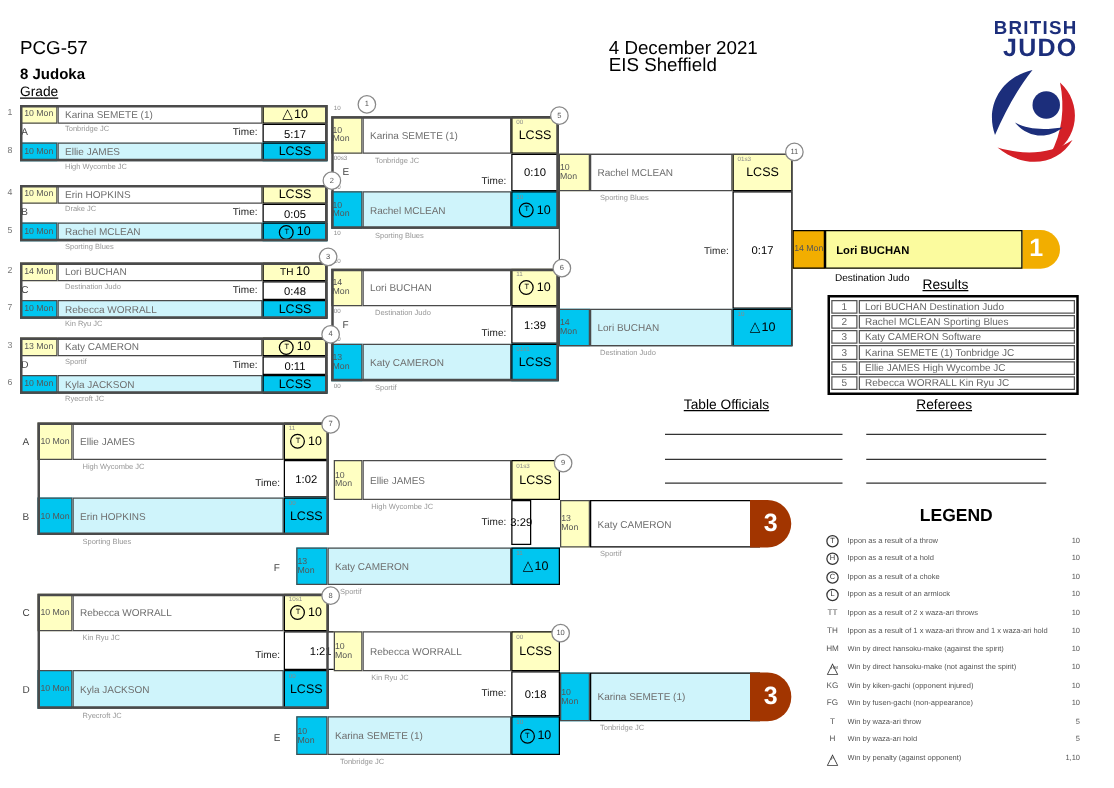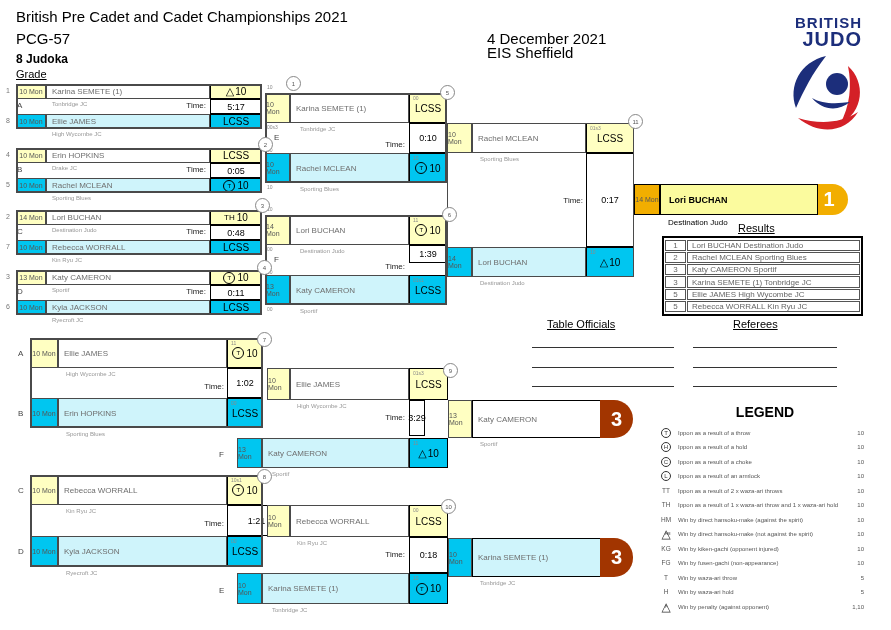--- a/index.html
+++ b/index.html
@@ -41,21 +41,20 @@
   .lgp{font-size:6.5px;color:#555;}
   .lgt{position:relative;font-size:12px;line-height:1;color:#333;}
   .lgtt{position:absolute;left:3.5px;top:5px;font-size:3.5px;color:#333;}
   .logo-t{position:absolute;color:#1C2E7B;font-weight:bold;text-align:right;letter-spacing:1px;}
 </style>
 </head>
 <body>
 
 <div id="page">
 
-  <div class="h1" style="left:16px;top:8px;">British Pre Cadet and Cadet Championships 2021</div>
   <div class="h1" style="left:16px;top:30px;">PCG-57</div>
   <div class="h2" style="left:16px;top:52px;">8 Judoka</div>
   <div class="abs" style="left:16px;top:68px;font-size:11px;text-decoration:underline;color:#000;">Grade</div>
   <div class="h1" style="left:487px;top:22px;margin-top:22px;">EIS Sheffield</div>
   <div class="h1" style="left:487px;top:30px;text-align:center;">4 December 2021</div>
 
   <div class="logo-t" style="left:770px;top:14px;width:92px;font-size:15px;">BRITISH</div>
   <div class="logo-t" style="left:770px;top:28px;width:92px;font-size:20px;">JUDO</div>
   <svg class="abs" style="left:782px;top:52px;" width="86" height="88" viewBox="0 0 86 88">
     <path d="M44 4 C18 10 6 34 14 56 C22 38 30 22 44 4 Z" fill="#1C2E7B"></path>
@@ -174,21 +173,21 @@
   <div class="cell namec" style="left:290px;top:215px;width:119px;height:30px;">Lori BUCHAN</div>
   <div class="cell scorec" style="left:409px;top:215px;width:38px;height:30px;">
       <span class="corner">11</span>
       <span class="csym">T</span>
       <span>10</span>
     </div>
   <div class="code" style="left:267px;top:246px;">00</div>
   <div class="club" style="left:300px;top:248px;">Destination Judo</div>
   <div class="ltr" style="left:274px;top:255px;">F</div>
   <div class="tl" style="left:320px;top:262px;width:85px;">Time:</div>
-  <div class="cell timec" style="left:409px;top:245px;width:38px;height:18px;">1:39</div>
+  <div class="cell timec" style="left:409px;top:245px;width:38px;height:30px;">1:39</div>
   <div class="code" style="left:267px;top:269px;">10</div>
   <div class="cell mon cy" style="left:265px;top:275px;width:25px;height:30px;">13 Mon</div>
   <div class="cell namec lcy" style="left:290px;top:275px;width:119px;height:30px;">Katy CAMERON</div>
   <div class="cell scorec cy" style="left:409px;top:275px;width:38px;height:30px;">
       <span class="corner">01s1</span>
       <span>LCSS</span>
     </div>
   <div class="code" style="left:267px;top:306px;">00</div>
   <div class="club" style="left:300px;top:308px;">Sportif</div>
   <div class="box" style="left:265px;top:215px;width:182px;height:90px;"></div>
@@ -324,21 +323,21 @@
     <div class="resrow">
         <div class="resplace">1</div>
         <div class="restext">Lori BUCHAN Destination Judo</div>
       </div>
     <div class="resrow">
         <div class="resplace">2</div>
         <div class="restext">Rachel MCLEAN Sporting Blues</div>
       </div>
     <div class="resrow">
         <div class="resplace">3</div>
-        <div class="restext">Katy CAMERON Sportif</div>
+        <div class="restext">Katy CAMERON Software</div>
       </div>
     <div class="resrow">
         <div class="resplace">3</div>
         <div class="restext">Karina SEMETE (1) Tonbridge JC</div>
       </div>
     <div class="resrow">
         <div class="resplace">5</div>
         <div class="restext">Ellie JAMES High Wycombe JC</div>
       </div>
     <div class="resrow">

